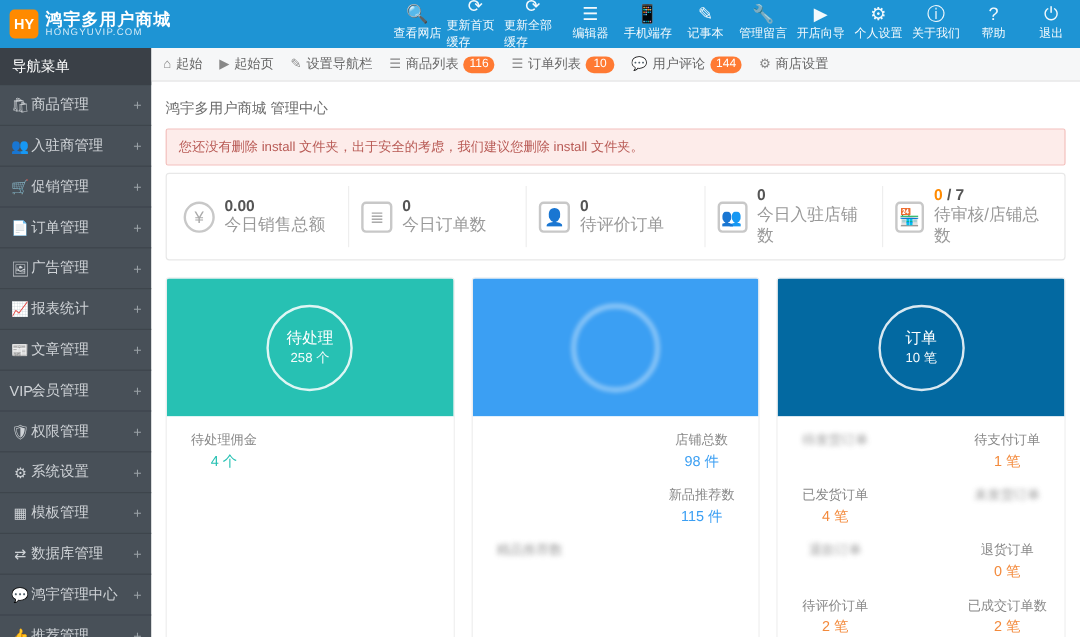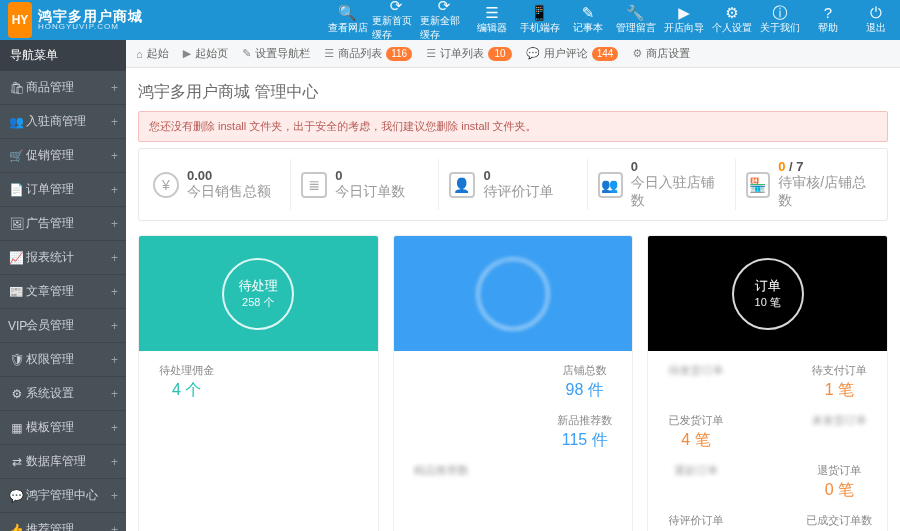--- a/index.html
+++ b/index.html
@@ -1,21 +1,21 @@
 <!DOCTYPE html>
 <html><head>
 <meta charset="utf-8">
 <style>
 * { margin: 0; padding: 0; box-sizing: border-box; font-family: "Microsoft YaHei", Arial, sans-serif; }
 body { background: #fff; font-size: 12px; color: #555; width: 900px; }
 
 
 .topbar { background: #1e94d4; height: 40px; display: flex; align-items: center; color: #fff; }
 .logo { display: flex; align-items: center; padding: 0 8px; gap: 6px; }
-.logo-badge { width: 24px; height: 36px; background: #ff8a00; border-radius: 4px; display: flex; align-items: center; justify-content: center; font-weight: bold; font-size: 12px; }
+.logo-badge { width: 24px; height: 24px; background: #ff8a00; border-radius: 4px; display: flex; align-items: center; justify-content: center; font-weight: bold; font-size: 12px; }
 .logo-text { line-height: 1; }
 .logo-main { font-size: 14px; font-weight: bold; letter-spacing: 1px; }
 .logo-sub { font-size: 8px; opacity: .8; letter-spacing: 1px; }
 .topbar-spacer { flex: 1; }
 .top-icons { display: flex; }
 .top-icon { width: 48px; display: flex; flex-direction: column; align-items: center; justify-content: center; gap: 1px; font-size: 10px; cursor: pointer; opacity: .95; }
 .top-icon .glyph { font-size: 15px; line-height: 1; }
 
 
 .toolbar { background: #f6f7f8; border-bottom: 1px solid #e4e4e4; height: 28px; display: flex; align-items: center; padding: 0 10px; gap: 14px; font-size: 11px; color: #666; margin-left: 126px; }
@@ -25,45 +25,45 @@
 
 
 .layout { display: flex; }
 .sidebar { width: 126px; background: #485058; color: #cfd3d7; }
 .side-title { background: #3a4047; color: #fff; font-size: 12px; padding: 7px 10px; margin-top: -28px; position: relative; z-index: 2; }
 .side-item { display: flex; align-items: center; padding: 8px 8px; border-bottom: 1px solid #3e454c; font-size: 12px; cursor: pointer; }
 .side-item .ico { width: 18px; font-size: 12px; text-align: center; }
 .side-item .plus { margin-left: auto; color: #9aa1a7; font-size: 12px; }
 .main { flex: 1; padding: 10px 12px 4px 12px; }
 
-.crumb { font-size: 16px; color: #6b6b6b; padding: 4px 0 8px; }
+.crumb { font-size: 12px; color: #6b6b6b; padding: 4px 0 8px; }
 .alert { border: 1px solid #f3c0bd; background: #fdecea; color: #b85a55; padding: 7px 10px; font-size: 11px; border-radius: 2px; margin-bottom: 6px; }
 
 .stats { border: 1px solid #e8e8e8; border-radius: 3px; display: flex; padding: 10px 4px; margin-bottom: 14px; }
 .stat { flex: 1; display: flex; align-items: center; gap: 8px; padding: 0 10px; border-right: 1px solid #eee; }
 .stat:last-child { border-right: none; }
 .stat .sicon { width: 26px; height: 26px; border: 2px solid #c8c8c8; border-radius: 4px; display: flex; align-items: center; justify-content: center; font-size: 14px; color: #aaa; }
 .stat .sicon.round { border-radius: 50%; }
 .stat .vals .v { font-weight: bold; font-size: 13px; color: #555; }
 .stat .vals .v .accent { color: #ff8a00; }
 .stat .vals .l { font-size: 14px; color: #999; }
 
 .cards { display: flex; gap: 14px; }
 .card { flex: 1; border-radius: 3px; overflow: hidden; border: 1px solid #eee; }
 .card-head { height: 115px; display: flex; align-items: center; justify-content: center; color: #fff; }
 .circle { width: 72px; height: 72px; border: 2px solid rgba(255,255,255,.85); border-radius: 50%; display: flex; flex-direction: column; align-items: center; justify-content: center; font-size: 13px; }
 .circle .csub { font-size: 11px; opacity: .95; }
 .card-body { background: #fff; padding: 6px 0 8px; min-height: 210px; }
 .row2 { display: flex; gap: 48px; }
 .cell { flex: 1; text-align: center; padding: 6px 2px; }
 .cell .name { font-size: 11px; color: #888; }
-.cell .val { font-size: 16px; padding-top: 2px; }
+.cell .val { font-size: 12px; padding-top: 2px; }
 .teal .card-head { background: #27c1b3; } .teal .cell .val { color: #27c1b3; }
 .blue .card-head { background: #3b9ff3; } .blue .cell .val { color: #3b9ff3; }
-.orange .card-head { background: #000000; } .orange .cell .val { color: #f38a3c; }
+.orange .card-head { background: #0369a1; } .orange .cell .val { color: #f38a3c; }
 .c-blur .name, .c-blur .val { filter: blur(2px); opacity: .85; }
 </style>
 </head>
 <body>
 
 <div class="topbar">
   <div class="logo">
     <div class="logo-badge">HY</div>
     <div class="logo-text">
       <div class="logo-main">鸿宇多用户商城</div>

